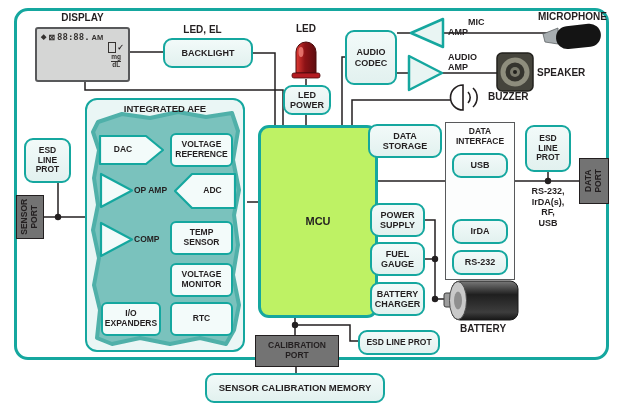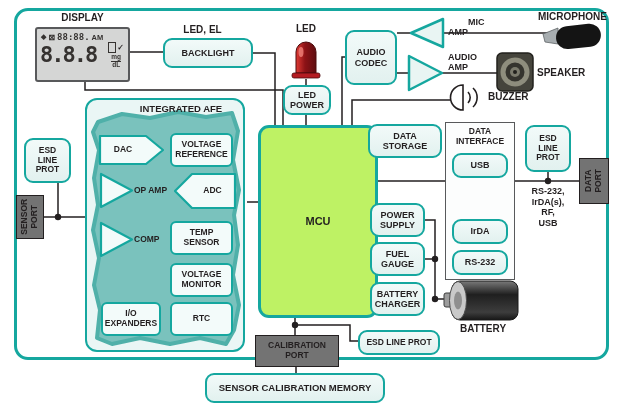--- a/index.html
+++ b/index.html
@@ -25,21 +25,21 @@
   .lcd{position:absolute;left:35px;top:27px;width:95px;height:55px;background:#d5d6d5;
        border:2px solid #58595b;border-radius:3px;box-sizing:border-box;z-index:2;}
   .lcd-row1{display:flex;align-items:center;gap:2px;padding:3px 3px 0 4px;font-size:8px;color:#353230;}
   .lcd-time{font-family:"DejaVu Sans Mono",monospace;font-size:9px;letter-spacing:0;}
   .lcd-row2{display:flex;align-items:center;padding:0 4px 0 3px;}
   .lcd-digits{font-family:"DejaVu Sans Mono",monospace;font-size:22px;line-height:1;letter-spacing:-2px;color:#353230;}
   .lcd-right{margin-left:auto;display:flex;flex-direction:column;align-items:center;gap:1px;}
   .battbox{display:inline-block;width:6px;height:9px;border:1px solid #353230;margin-right:1px;vertical-align:middle;}
   .frac{font-size:6.5px;line-height:1.05;text-align:center;color:#353230;}
   .frac .den{display:block;border-top:1px solid #353230;padding-top:0px;}
-  .afetitle{position:absolute;left:85px;top:103px;width:160px;text-align:center;font-size:9.5px;z-index:4;padding-left:16px;}
+  .afetitle{position:absolute;left:85px;top:103px;width:160px;text-align:center;font-size:9.5px;z-index:4;}
   .shapelbl{position:absolute;z-index:4;font-size:8.5px;line-height:1.1;}
   .note{position:absolute;left:518px;top:186px;width:60px;text-align:center;font-size:9px;line-height:1.18;z-index:2;}
   .note span{display:block;}
 </style>
 </head>
 <body>
 
 <div class="stage">
 
   <div class="outer"></div>
@@ -133,21 +133,20 @@
   </svg>
 
   <div class="lcd">
     <div class="lcd-row1">
       <span style="font-size:7px;">◆</span>
       <span style="font-size:8px;">⊠</span>
       <span class="lcd-time">88:88.</span>
       <span style="font-size:7.5px;">AM</span>
     </div>
     <div class="lcd-row2">
-      <span class="lcd-digits">8.8.8</span>
       <span class="lcd-right">
         <span style="font-size:8px;"><span class="battbox"></span><span>✓</span></span>
         <span class="frac">
           <span>mg</span><span class="den">dL</span>
         </span>
       </span>
     </div>
   </div>
 
   <div class="lbl ctr" style="left:35px;top:12px;width:95px;">DISPLAY</div>

